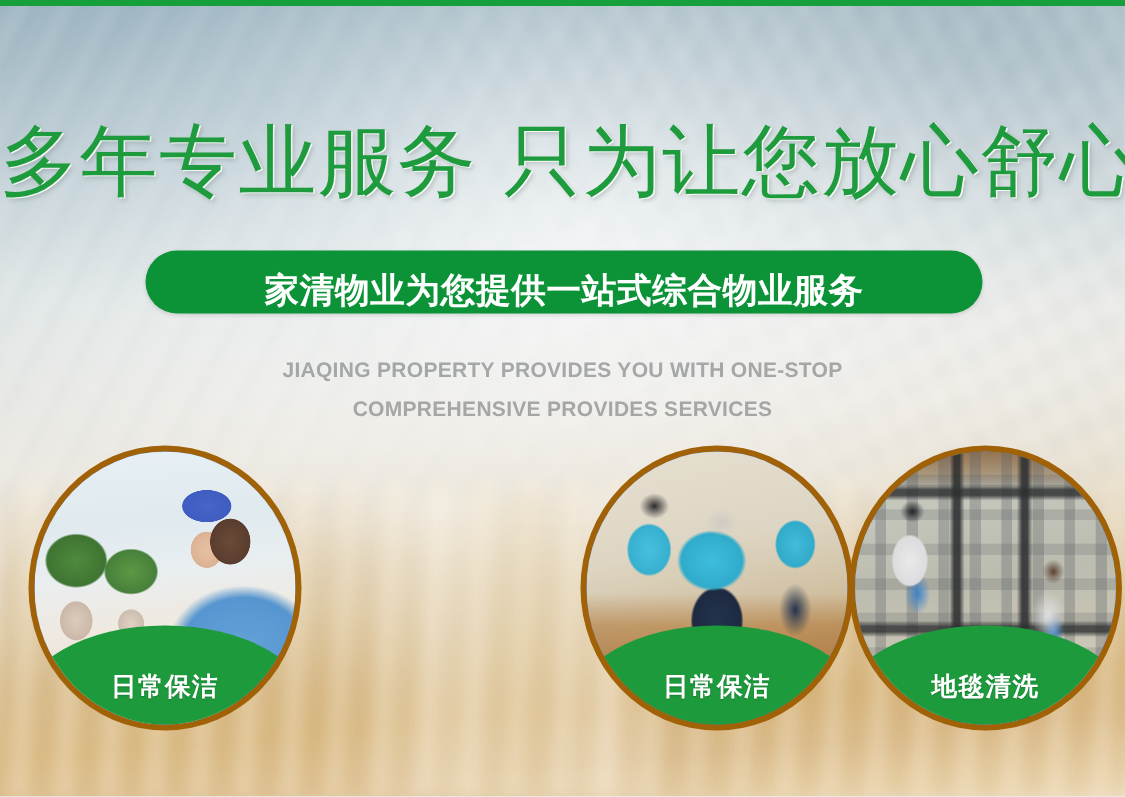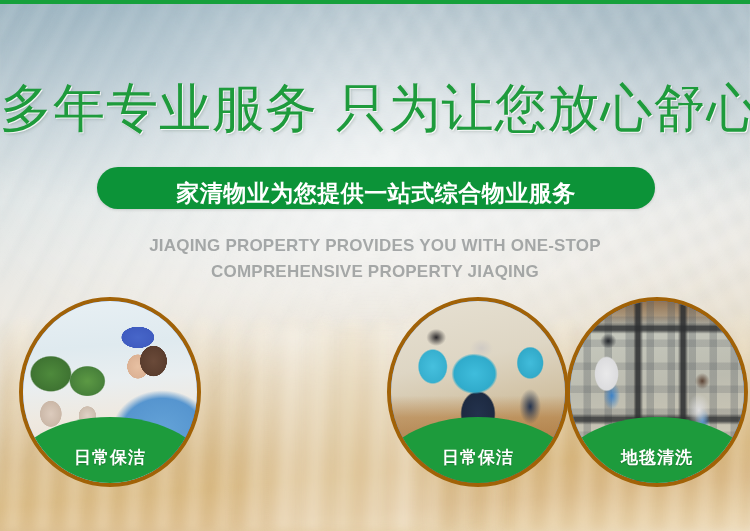--- a/index.html
+++ b/index.html
@@ -153,21 +153,21 @@
     white-space: nowrap;
   }
 
   
   .subtitle {
     position: absolute;
     left: 0; right: 0;
     top: 233px;
     text-align: center;
     font-family: "Liberation Sans", sans-serif;
-    font-size: 17px;
+    font-size: 14px;
     font-weight: bold;
     letter-spacing: .2px;
     line-height: 26px;
     color: rgba(118,122,124,0.62);
   }
   .subtitle span { display: block; }
 
   
   .circles {
     position: absolute;
@@ -322,21 +322,21 @@
   <div class="top-rule"></div>
 
   <div class="headline">多年专业服务 只为让您放心舒心</div>
 
   <div class="pill">
     <span class="pill-text">家清物业为您提供一站式综合物业服务</span>
   </div>
 
   <div class="subtitle">
     <span>JIAQING PROPERTY PROVIDES YOU WITH ONE-STOP</span>
-    <span>COMPREHENSIVE PROPERTY JIAQING</span>
+    <span>COMPREHENSIVE PROVIDES SERVICES</span>
   </div>
 
   <div class="circles">
 
     <div class="circle c0">
       <div class="photo p0"></div>
       <div class="label-band"></div>
       <div class="label-text">日常保洁</div>
     </div>
 

